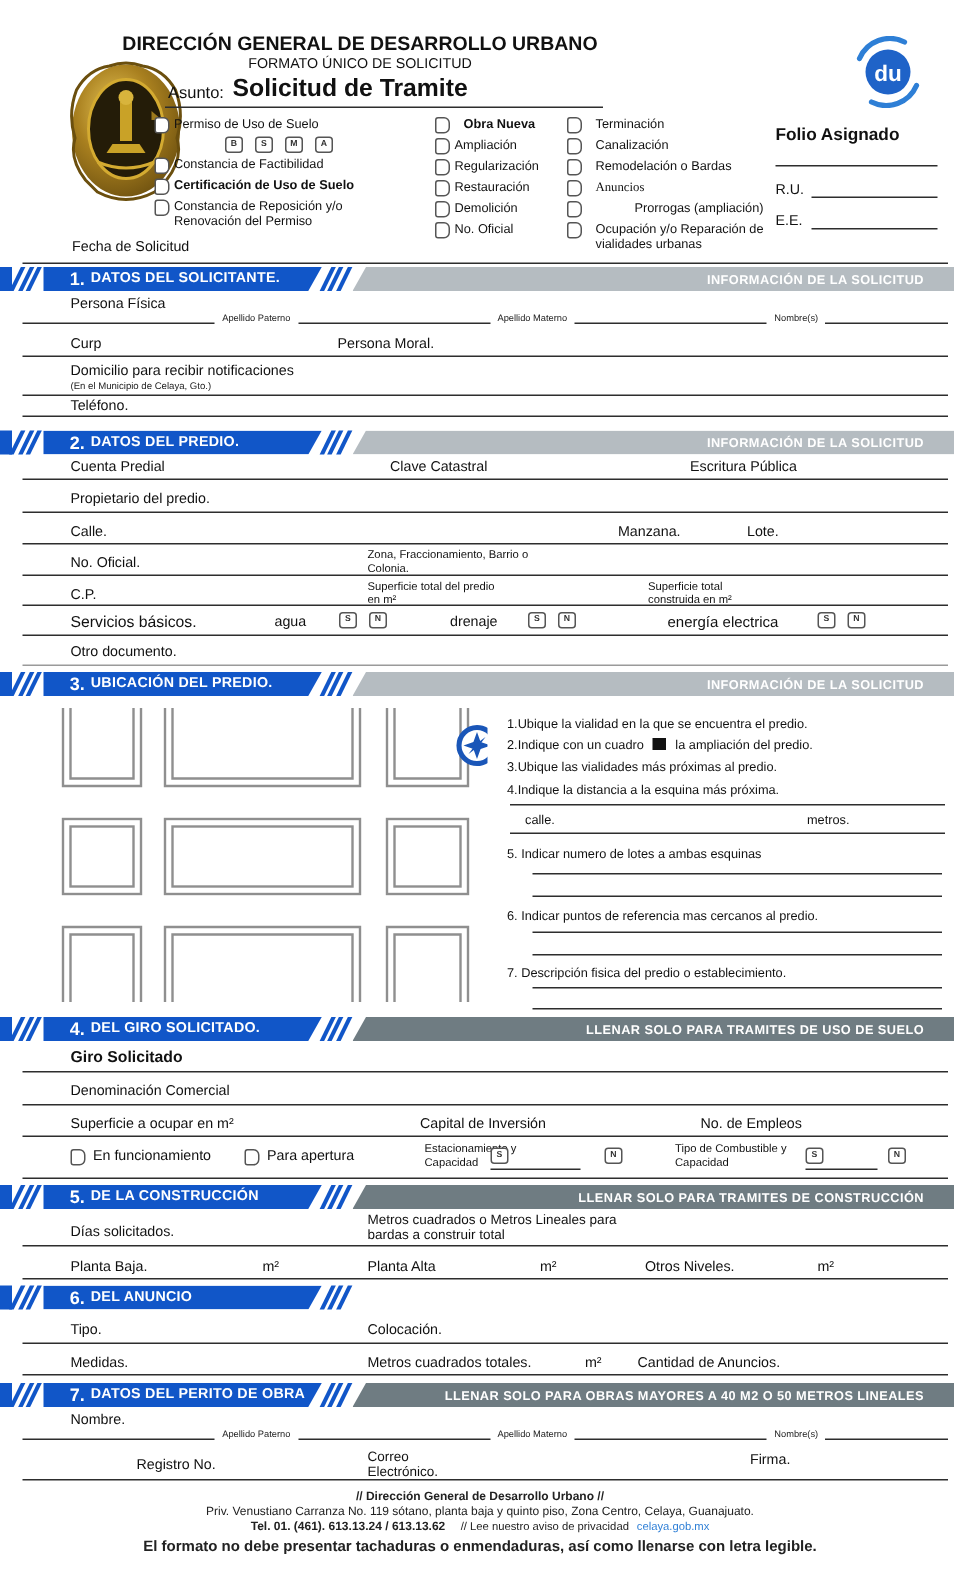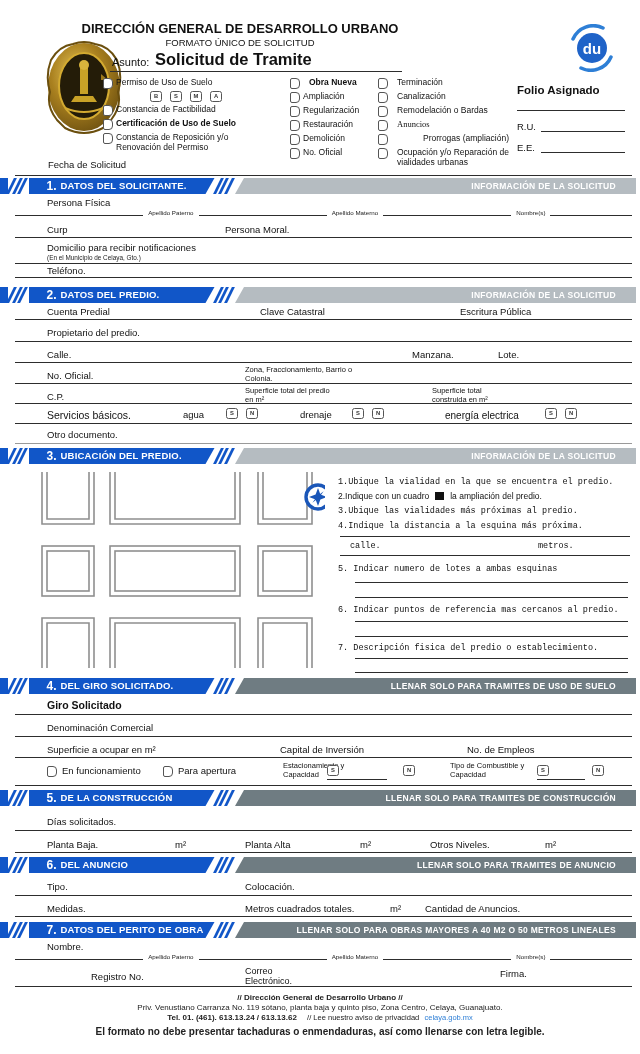--- a/index.html
+++ b/index.html
@@ -26,21 +26,21 @@
   .sh-num{font-size:12px;font-weight:bold;margin-right:4px;line-height:1;}
   .sh-title{font-size:9.5px;font-weight:bold;letter-spacing:.2px;line-height:1;}
   .sh-gray{flex:1;display:flex;align-items:center;justify-content:flex-end;padding-right:20px;color:#fff;
            font-weight:bold;font-size:8.5px;letter-spacing:.3px;
            clip-path:polygon(9px 0,100% 0,100% 100%,0 100%);}
   .segrow{position:absolute;left:15px;right:8px;height:10px;display:flex;align-items:flex-end;}
   .seg{border-bottom:1.4px solid #2d2d2d;height:10px;}
   .seglbl{font-size:6.2px;color:#222;padding:0 5px;white-space:nowrap;}
   .i2row{position:absolute;display:flex;align-items:center;font-size:8.5px;}
   .sq{width:9px;height:8px;background:#111;margin:0 6px;}
-  .instr{position:absolute;font-size:8.5px;white-space:nowrap;font-family:Liberation Mono, monospace;}
+  .instr{position:absolute;font-size:8.5px;white-space:nowrap;}
   .ftr{position:absolute;left:0;width:640px;text-align:center;font-size:8px;color:#222;}
 </style>
 </head>
 <body>
 
 <div class="page">
 
   <svg class="abs" style="left:45px;top:40px;" width="78" height="96" viewBox="0 0 78 96">
     <defs>
       <radialGradient id="gold" cx="40%" cy="35%" r="80%">
@@ -343,20 +343,21 @@
     </span>
     <span class="sh-stripes">
         <i style="background:#1156c8;"></i>
         <i style="background:#1156c8;"></i>
         <i style="background:#1156c8;"></i>
       </span>
     <span class="sh-gray" style="background:#6f7c82;">LLENAR SOLO PARA TRAMITES DE CONSTRUCCIÓN</span>
   </div>
 
   <span class="lbl" style="left:47px;top:817px;">Días solicitados.</span>
+  <span class="lbl s9w" style="left:245px;top:808px;width:185px;">Metros cuadrados o Metros Lineales para bardas a construir total</span>
   <div class="ln" style="left:15px;right:8px;top:830px;"></div>
   <span class="lbl" style="left:47px;top:840px;">Planta Baja.</span>
   <span class="lbl" style="left:175px;top:840px;">m²</span>
   <span class="lbl" style="left:245px;top:840px;">Planta Alta</span>
   <span class="lbl" style="left:360px;top:840px;">m²</span>
   <span class="lbl" style="left:430px;top:840px;">Otros Niveles.</span>
   <span class="lbl" style="left:545px;top:840px;">m²</span>
   <div class="ln" style="left:15px;right:8px;top:852px;"></div>
 
   <div class="sechead" style="top:857px;">
@@ -368,21 +369,20 @@
       </span>
     <span class="sh-blue" style="background:#1156c8;">
       <span class="sh-num">6.</span>
       <span class="sh-title">DEL ANUNCIO</span>
     </span>
     <span class="sh-stripes">
         <i style="background:#1156c8;"></i>
         <i style="background:#1156c8;"></i>
         <i style="background:#1156c8;"></i>
       </span>
-    <span class="sh-gray" style="background:#6f7c82;">LLENAR SOLO PARA TRAMITES DE ANUNCIO</span>
   </div>
 
   <span class="lbl" style="left:47px;top:882px;">Tipo.</span>
   <span class="lbl" style="left:245px;top:882px;">Colocación.</span>
   <div class="ln" style="left:15px;right:8px;top:895px;"></div>
   <span class="lbl" style="left:47px;top:904px;">Medidas.</span>
   <span class="lbl" style="left:245px;top:904px;">Metros cuadrados totales.</span>
   <span class="lbl" style="left:390px;top:904px;">m²</span>
   <span class="lbl" style="left:425px;top:904px;">Cantidad de Anuncios.</span>
   <div class="ln" style="left:15px;right:8px;top:916px;"></div>

